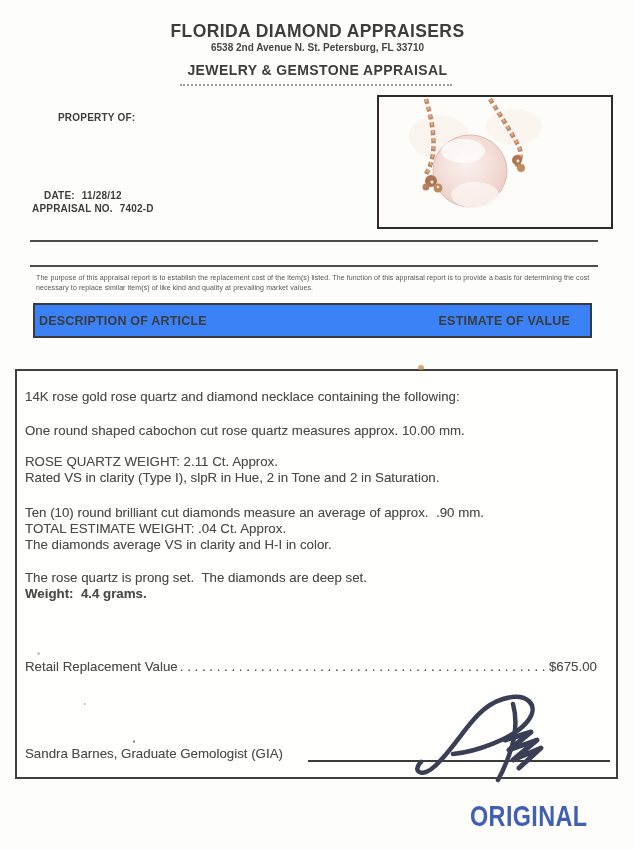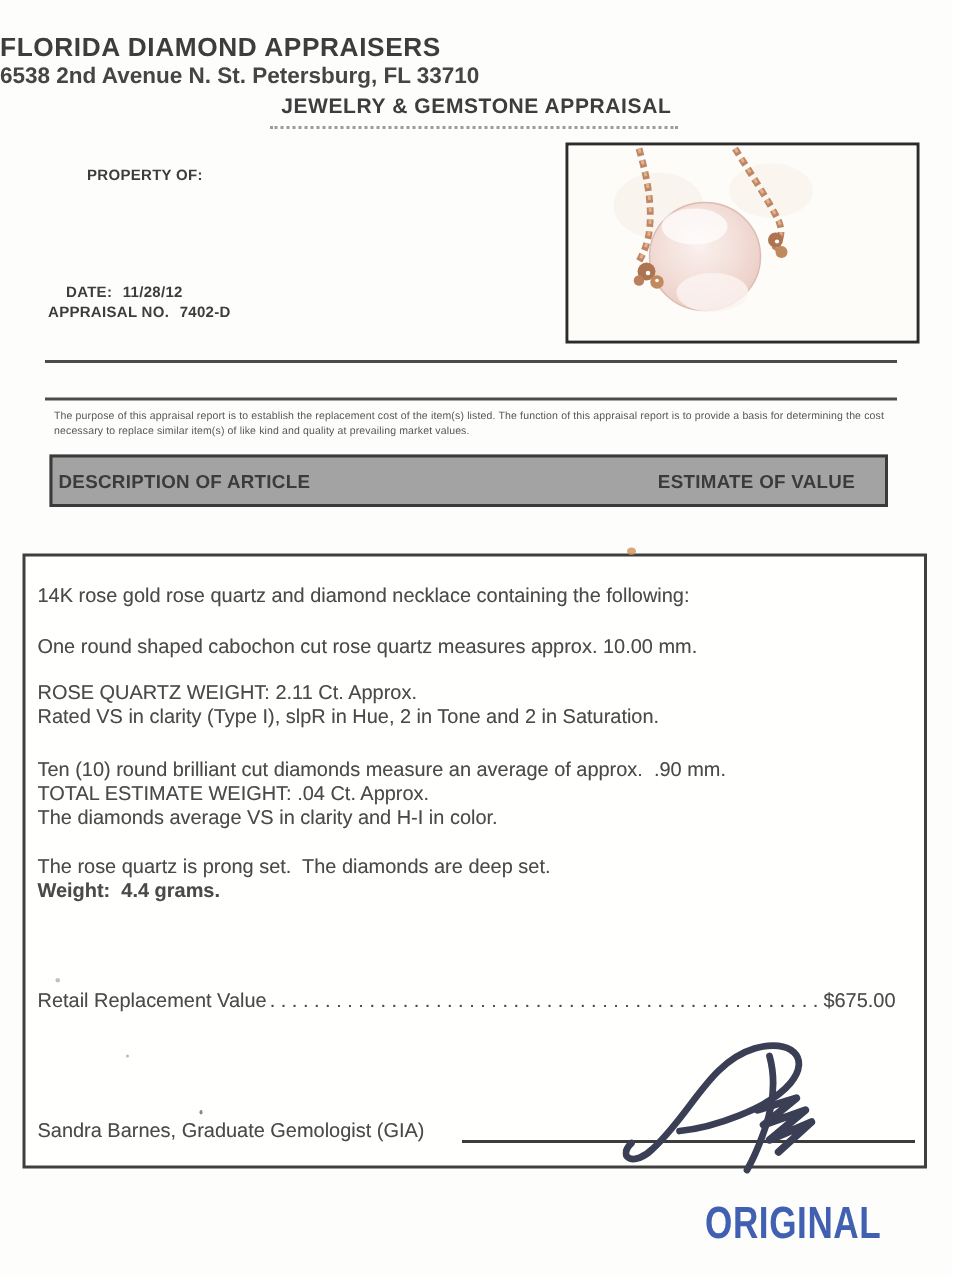--- a/index.html
+++ b/index.html
@@ -2,23 +2,23 @@
 <html><head>
 <meta charset="utf-8">
 <style>
   html,body{margin:0;padding:0;background:#ffffff;}
   .page{
     position:relative;width:635px;height:850px;background:#fdfdfc;
     font-family:"Liberation Sans", sans-serif;color:#4a4a4a;overflow:hidden;
   }
   .abs{position:absolute;}
   
-  .company{left:0;top:21px;width:635px;font-size:17.5px;font-weight:bold;
+  .company{left:0;top:21px;width:635px;text-align:center;font-size:17.5px;font-weight:bold;
     color:#3d3d3d;letter-spacing:.4px;}
-  .address{left:0;top:42px;width:635px;font-size:15px;font-weight:bold;color:#454545;}
+  .address{left:0;top:42px;width:635px;text-align:center;font-size:10px;font-weight:bold;color:#454545;}
   .doc-title{left:0;top:62px;width:635px;text-align:center;font-size:14px;font-weight:bold;
     color:#3d3d3d;letter-spacing:.4px;}
   .title-underline{left:180px;top:84px;width:272px;height:0;border-top:2px dotted #9c9c9c;}
   
   .property-of{left:58px;top:112px;font-size:10px;font-weight:bold;color:#3d3d3d;letter-spacing:.2px;}
   .meta-row{font-size:10px;font-weight:bold;color:#3d3d3d;letter-spacing:.2px;white-space:pre;}
   .date-row{left:32px;top:190px;padding-left:12px;}
   .appraisal-row{left:32px;top:203px;}
   .meta-row .val{margin-left:7px;}
   
@@ -27,21 +27,21 @@
   .photo-frame svg{display:block;width:100%;height:100%;}
   
   .rule{left:30px;width:568px;height:2px;background:#4c4c4c;}
   .rule-1{top:240px;}
   .rule-2{top:265px;}
   
   .disclaimer{left:36px;top:273px;width:556px;font-size:7px;line-height:9.5px;color:#565656;
     letter-spacing:.1px;}
   
   .col-box{left:33px;top:303px;width:559px;height:35px;border:2px solid #3a3a3a;box-sizing:border-box;
-    display:flex;align-items:center;justify-content:space-between;padding:0 20px 0 4px;background:#a3a3a3;}
+    display:flex;align-items:center;justify-content:space-between;padding:0 20px 0 4px;background:#3b82f6;}
   .col-label{font-size:12.5px;font-weight:bold;color:#3b3b3b;letter-spacing:.2px;}
   
   .article-box{left:15px;top:369px;width:603px;height:410px;border:2px solid #3f3f3f;
     box-sizing:border-box;background:#fffffe;}
   .article-line{left:25px;font-size:13.3px;color:#4a4a4a;white-space:pre;
     text-shadow:0 0 .4px rgba(70,70,70,.35);}
   .al-0{top:389px;} .al-1{top:423px;} .al-2{top:454px;} .al-3{top:470px;}
   .al-4{top:505px;} .al-5{top:521px;} .al-6{top:537px;} .al-7{top:570px;} .al-8{top:586px;font-weight:bold;}
   
   .retail-row{left:25px;top:659px;width:572px;display:flex;align-items:baseline;font-size:13.3px;

